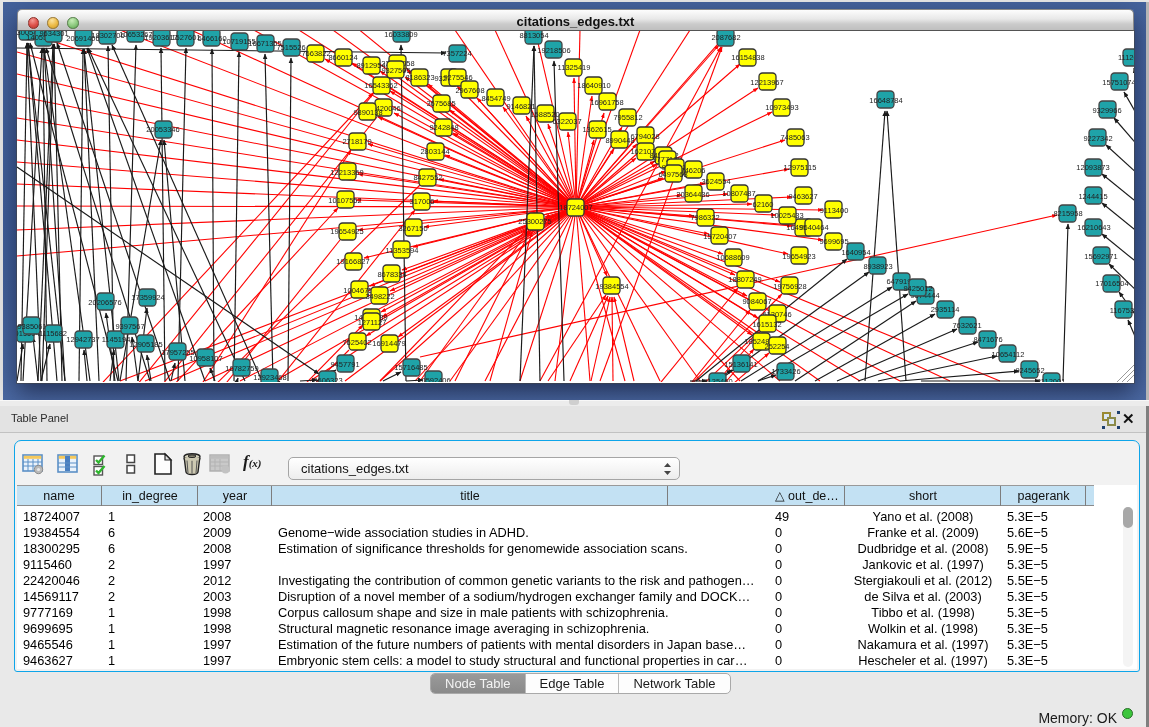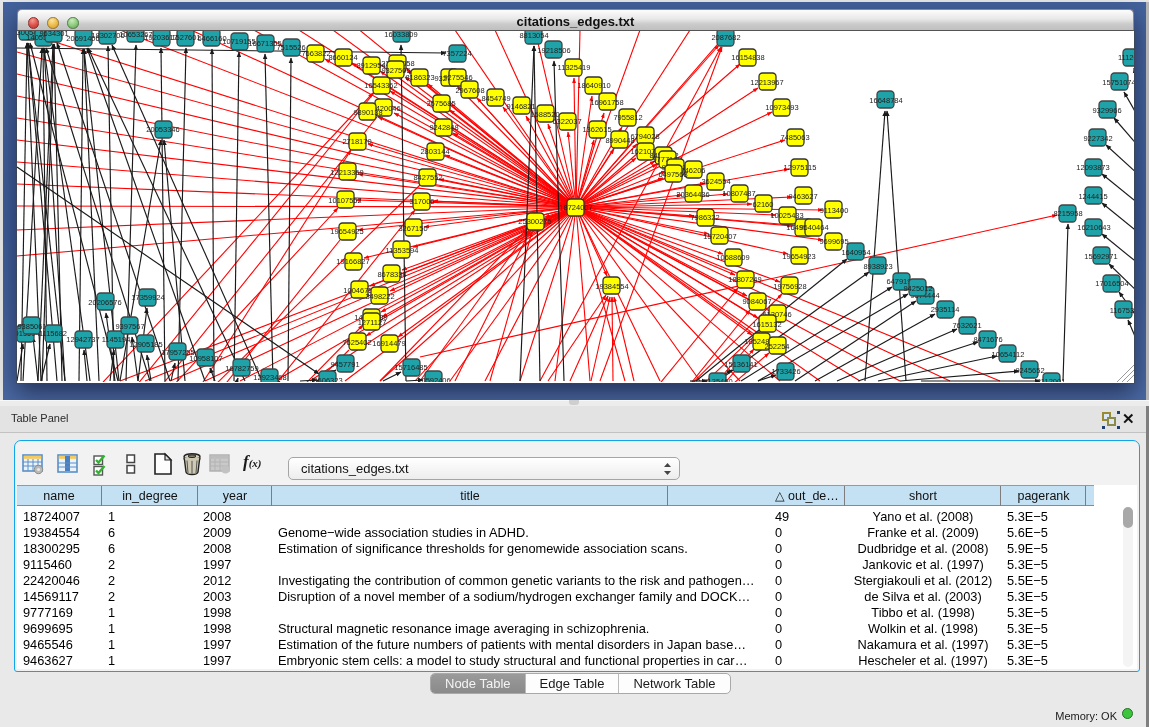--- a/index.html
+++ b/index.html
@@ -28,21 +28,21 @@
 .c { position:absolute; top:0; height:16px; font-size:12.8px; line-height:16px; color:#000; white-space:nowrap; overflow:hidden; }
 .c0 { left:6px; width:80px; } .c1 { left:91px; width:90px; } .c2 { left:186px; width:70px; }
 .c3 { left:261px; width:492px; } .c4 { left:758px; width:71px; } .c5 { left:828px; width:156px; text-align:center; }
 .c6 { left:990px; width:90px; }
 #vscroll { position:absolute; left:1106px; top:22px; width:10px; height:160px; background:#f4f4f4; border-radius:5px; }
 #vthumb { position:absolute; left:0px; top:0px; width:10px; height:21px; background:#a8a8a8; border-radius:5px; }
 #tabs { position:absolute; left:430px; top:240px; height:21px; display:flex; border:1px solid #a9a9a9; border-radius:5px; overflow:hidden; background:#fdfdfd; }
 .tab { font-size:13px; line-height:19px; padding:0 14px; color:#1a1a1a; border-right:1px solid #bbb; }
 .tab.sel { background:linear-gradient(180deg,#9a9a9a,#8a8a8a); color:#f4f4f4; }
 .tab:last-child { border-right:none; }
-#memory { position:absolute; right:32px; top:277px; font-size:11px; color:#1a1a1a; }
+#memory { position:absolute; right:32px; top:277px; font-size:14px; color:#1a1a1a; }
 #memdot { position:absolute; right:16px; top:275px; width:11px; height:11px; border-radius:50%; background:#3cc63c; border:1.5px solid #2a6e2a; }
 #rightstrip2 { position:absolute; left:1146px; top:406px; width:3px; height:321px; background:#7f7f7f; }
 #floaticon { position:absolute; left:1102px; top:5px; width:16px; height:16px; }
 #floaticon .sq1 { position:absolute; left:0; top:1px; width:9px; height:9px; border:2px solid #9a8a33; background:#dce8f5; }
 #floaticon .sq2 { position:absolute; left:5px; top:6px; width:9px; height:9px; border:2px solid #8a8a4a; background:#dce8f5; }
 #floaticon .d1 { position:absolute; left:15px; top:0; width:3px; height:3px; background:#1d3f6e; }
 #floaticon .d2 { position:absolute; left:0px; top:15px; width:3px; height:3px; background:#1d3f6e; }
 #floaticon .d3 { position:absolute; left:15px; top:15px; width:3px; height:3px; background:#1d3f6e; }
 #closex { position:absolute; left:1122px; top:4px; font-size:15px; font-weight:bold; color:#111; }
 .ticon { position:absolute; top:11px; width:24px; height:24px; }
@@ -996,20 +996,21 @@
             <div class="c c2">2003</div>
             <div class="c c3">Disruption of a novel member of a sodium/hydrogen exchanger family and DOCK…</div>
             <div class="c c4">0</div>
             <div class="c c5">de Silva et al. (2003)</div>
             <div class="c c6">5.3E−5</div>
           </div>
           <div class="tr">
             <div class="c c0">9777169</div>
             <div class="c c1">1</div>
             <div class="c c2">1998</div>
+            <div class="c c3">Corpus callosum shape and size in male patients with schizophrenia.</div>
             <div class="c c4">0</div>
             <div class="c c5">Tibbo et al. (1998)</div>
             <div class="c c6">5.3E−5</div>
           </div>
           <div class="tr">
             <div class="c c0">9699695</div>
             <div class="c c1">1</div>
             <div class="c c2">1998</div>
             <div class="c c3">Structural magnetic resonance image averaging in schizophrenia.</div>
             <div class="c c4">0</div>

